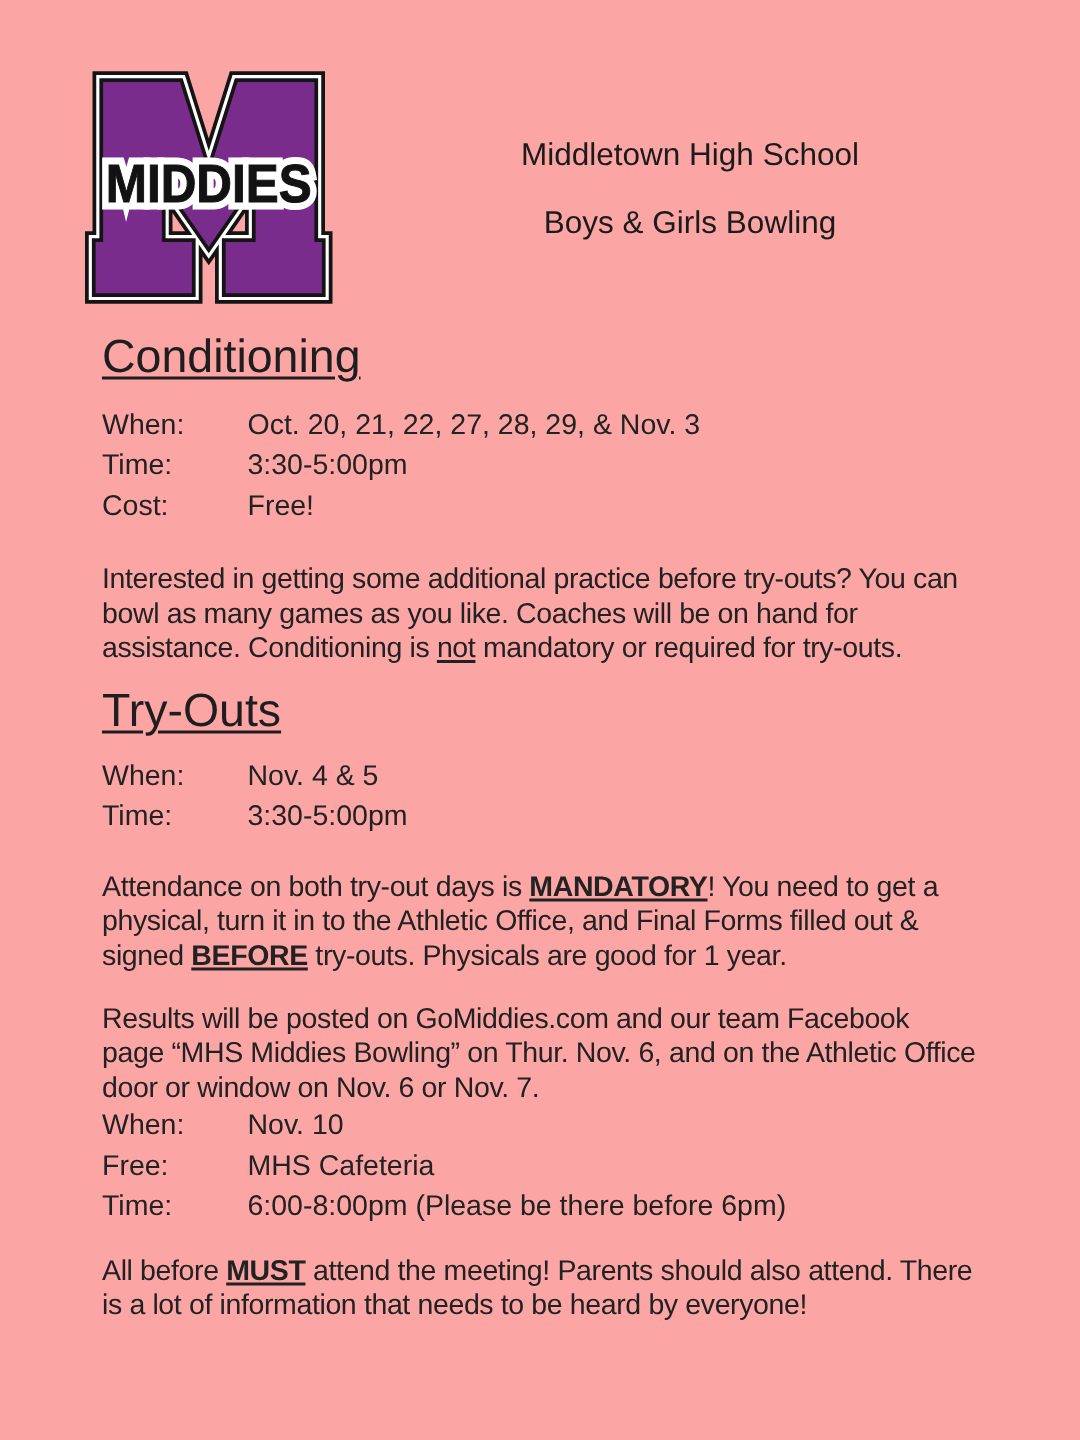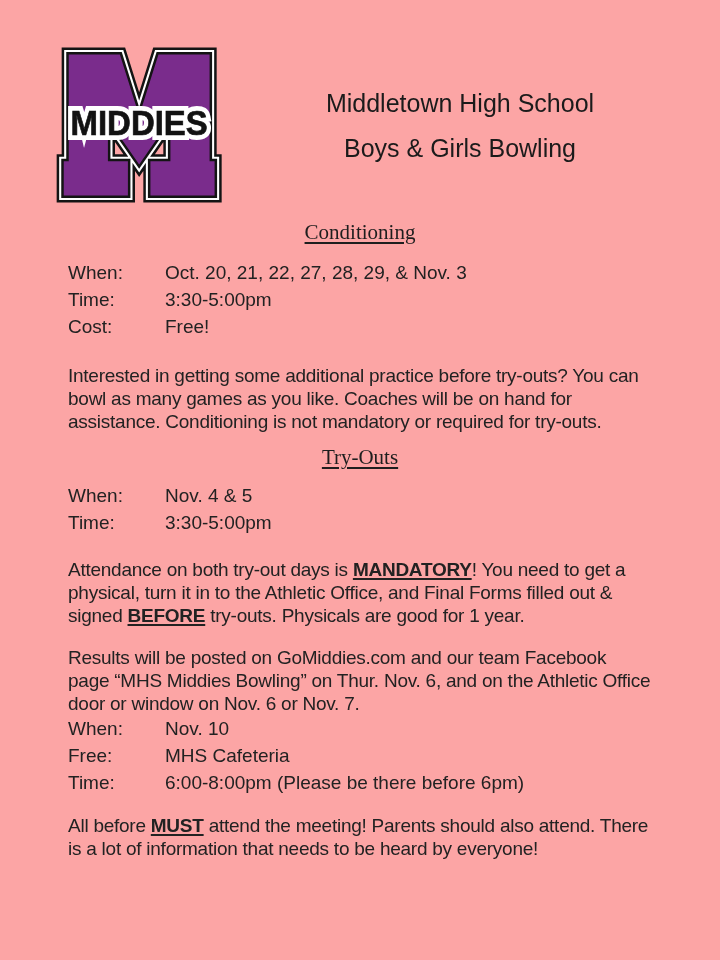--- a/index.html
+++ b/index.html
@@ -31,35 +31,33 @@
     font-size: 43px;
     text-anchor: middle;
   }
   .logo .halo { fill: #ffffff; stroke: #ffffff; stroke-width: 12; }
   .logo .word { fill: #121212; stroke: #121212; stroke-width: 0.8; }
 
   .title {
     flex: 1;
     text-align: center;
     padding-top: 36px;
-    font-size: 25px;
+    font-size: 21px;
     line-height: 45px;
     color: #1b1b1b;
   }
 
   
   .content { padding: 0 68px; }
 
   .heading {
-    font-size: 21px;
+    font-size: 31px;
     font-weight: 400;
-    text-align: center;
     color: #1e1e1e;
     margin: 0;
-    font-family: Liberation Serif, serif;
   }
   .heading span {
     text-decoration: underline;
     text-decoration-thickness: 1.5px;
     text-underline-offset: 3px;
   }
   .h-conditioning { margin: 13px 0 14px 0; }
   .h-tryouts      { margin: 12px 0 12px 0; }
   .h-meeting      { margin: 16px 0 12px 0; }
 
@@ -73,20 +71,21 @@
     font-size: 19px;
     line-height: 23px;
     letter-spacing: -0.25px;
   }
   .p-conditioning { margin-top: 24px; }
   .p-attendance   { margin-top: 22px; }
   .p-results      { margin-top: 19px; }
   .p-meeting      { margin-top: 18px; }
 
   .u {
+    text-decoration: underline;
     text-decoration-thickness: 1.5px;
     text-underline-offset: 2px;
   }
   .bu {
     font-weight: 700;
     text-decoration: underline;
     text-decoration-thickness: 2px;
     text-underline-offset: 2px;
   }
 </style>

